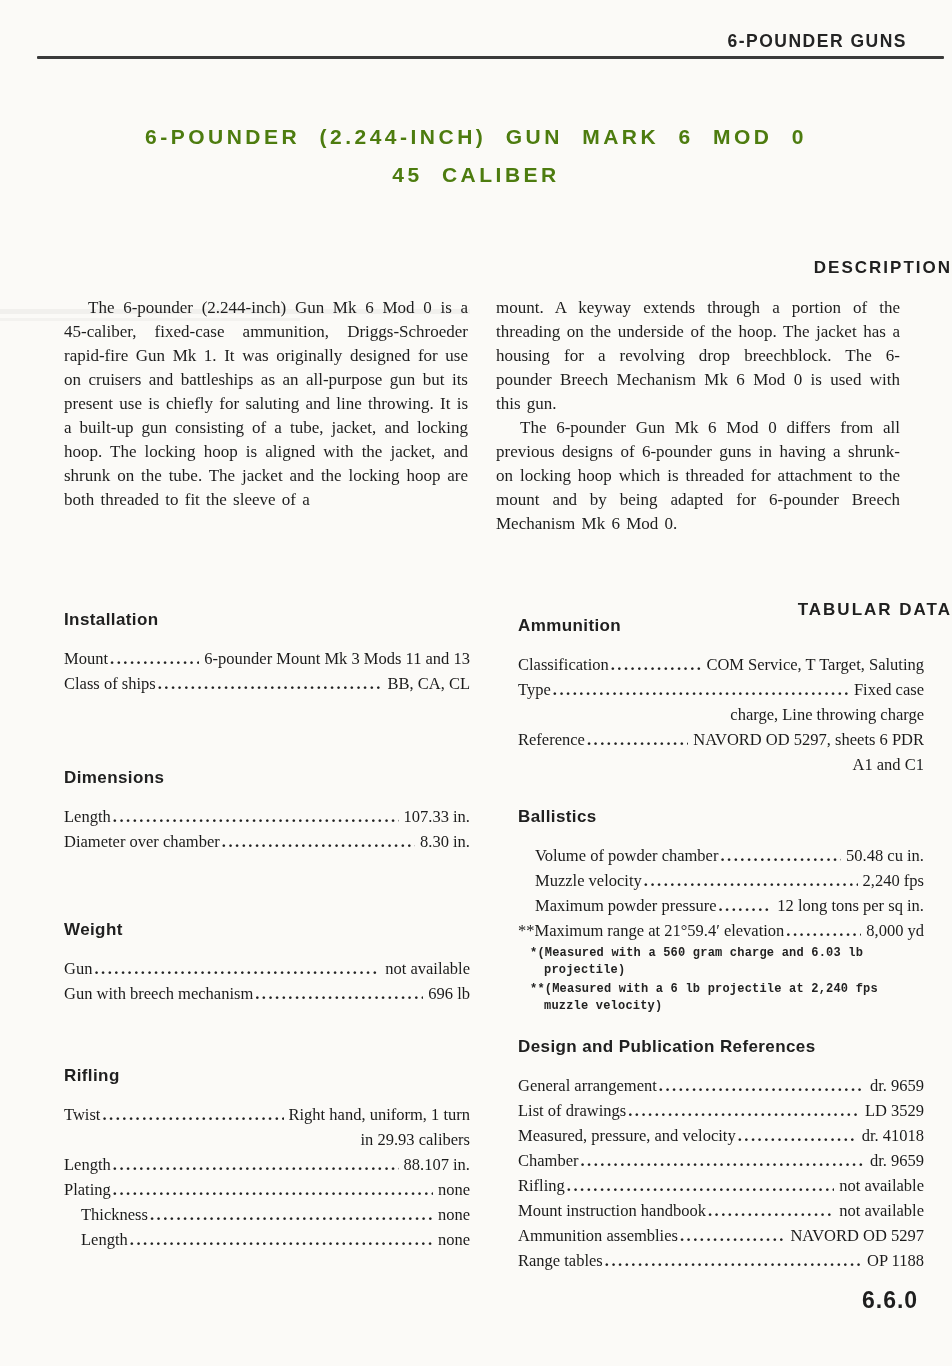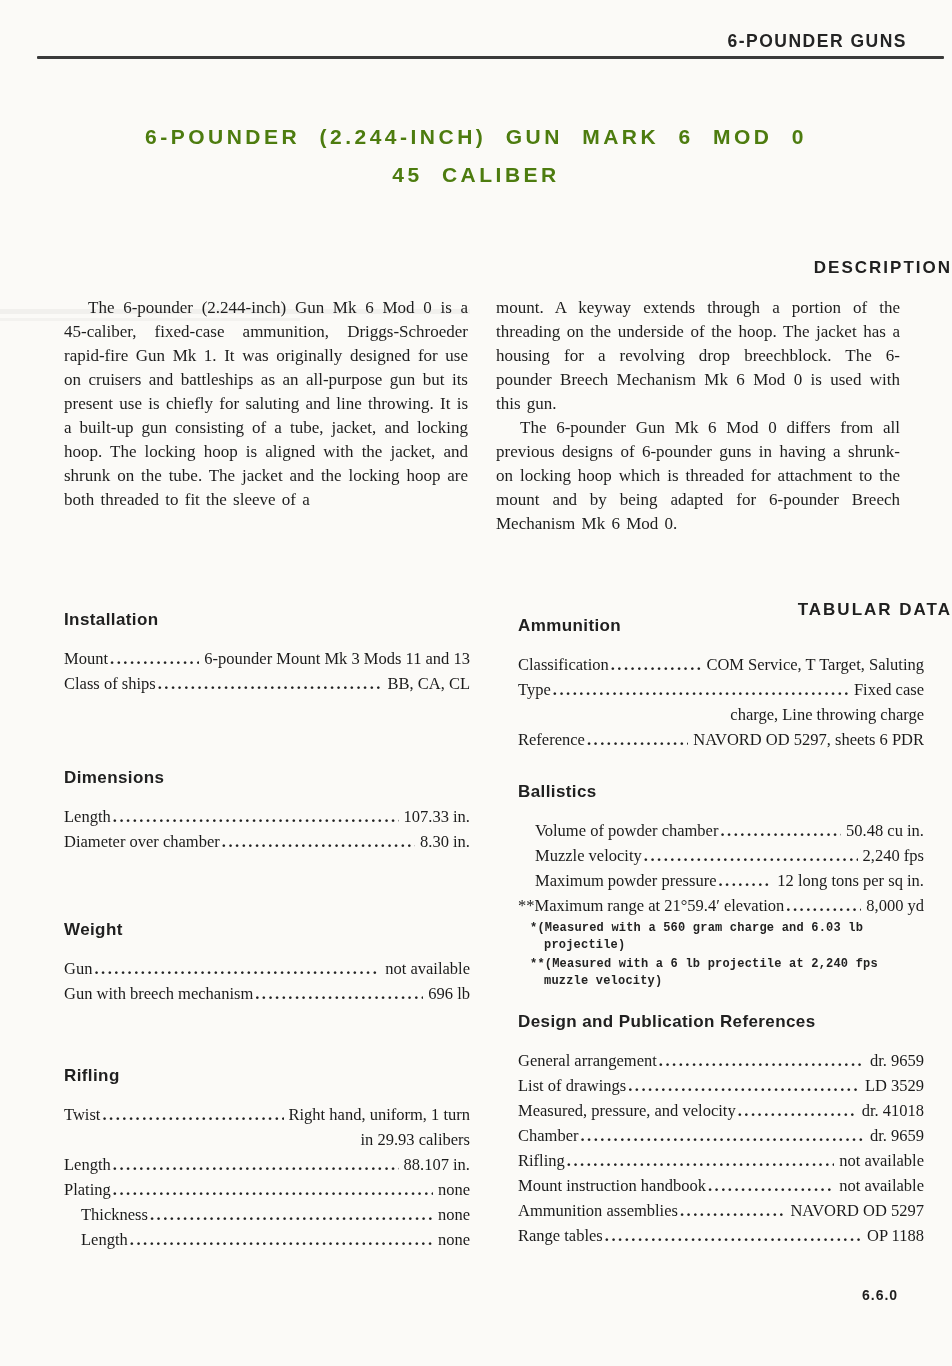--- a/index.html
+++ b/index.html
@@ -83,21 +83,21 @@
   .footnote{
     font-family:Liberation Mono, monospace;
     font-weight:700;font-size:12px;line-height:17px;letter-spacing:.2px;
     max-width:390px;padding-left:26px;text-indent:-14px;
     margin-top:2px;color:#222;
   }
 
   .page-number{
     position:absolute;top:1287px;left:862px;
     font-family:"Liberation Sans", sans-serif;
-    font-weight:700;font-size:14px;letter-spacing:1px;color:#1e1e1e;
+    font-weight:700;font-size:23px;letter-spacing:1px;color:#1e1e1e;
   }
 </style>
 </head>
 <body>
 
 <div class="page" data-name="document-page">
   <div class="scan-streak" data-name="scan-artifact"></div>
   <div class="scan-streak2" data-name="scan-artifact"></div>
 
   <div class="running-head" data-name="running-header">6-POUNDER GUNS</div>
@@ -204,20 +204,21 @@
           <span class="label" data-name="row-label">Type</span>
           <span class="leader" data-name="dot-leader"></span>
           <span class="value" data-name="row-value">Fixed case</span>
         </div>
         <div class="cont" data-name="row-continuation">charge, Line throwing charge</div>
         <div class="row" data-name="data-row">
           <span class="label" data-name="row-label">Reference</span>
           <span class="leader" data-name="dot-leader"></span>
           <span class="value" data-name="row-value">NAVORD OD 5297, sheets 6 PDR</span>
         </div>
+        <div class="cont" data-name="row-continuation">A1 and C1</div>
       </section>
       <section data-name="section-ballistics">
         <h3 data-name="section-heading">Ballistics</h3>
         <div class="row i1" data-name="data-row">
           <span class="label" data-name="row-label">Volume of powder chamber</span>
           <span class="leader" data-name="dot-leader"></span>
           <span class="value" data-name="row-value">50.48 cu in.</span>
         </div>
         <div class="row i1" data-name="data-row">
           <span class="label" data-name="row-label">Muzzle velocity</span>

